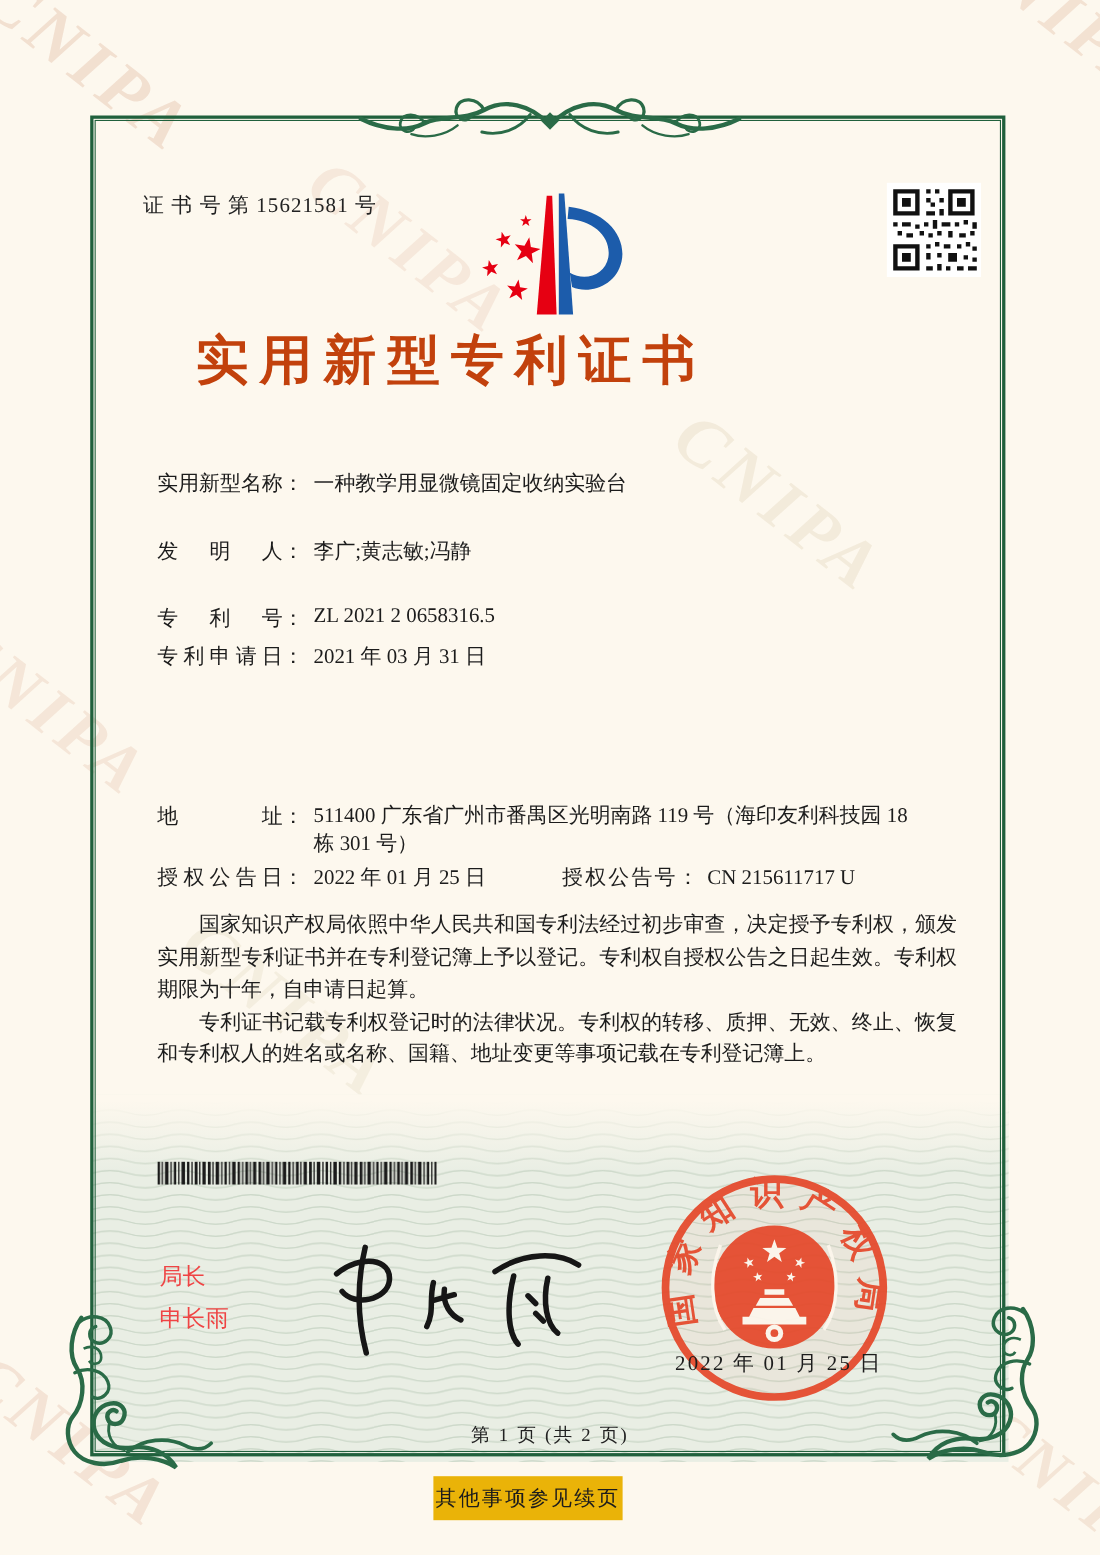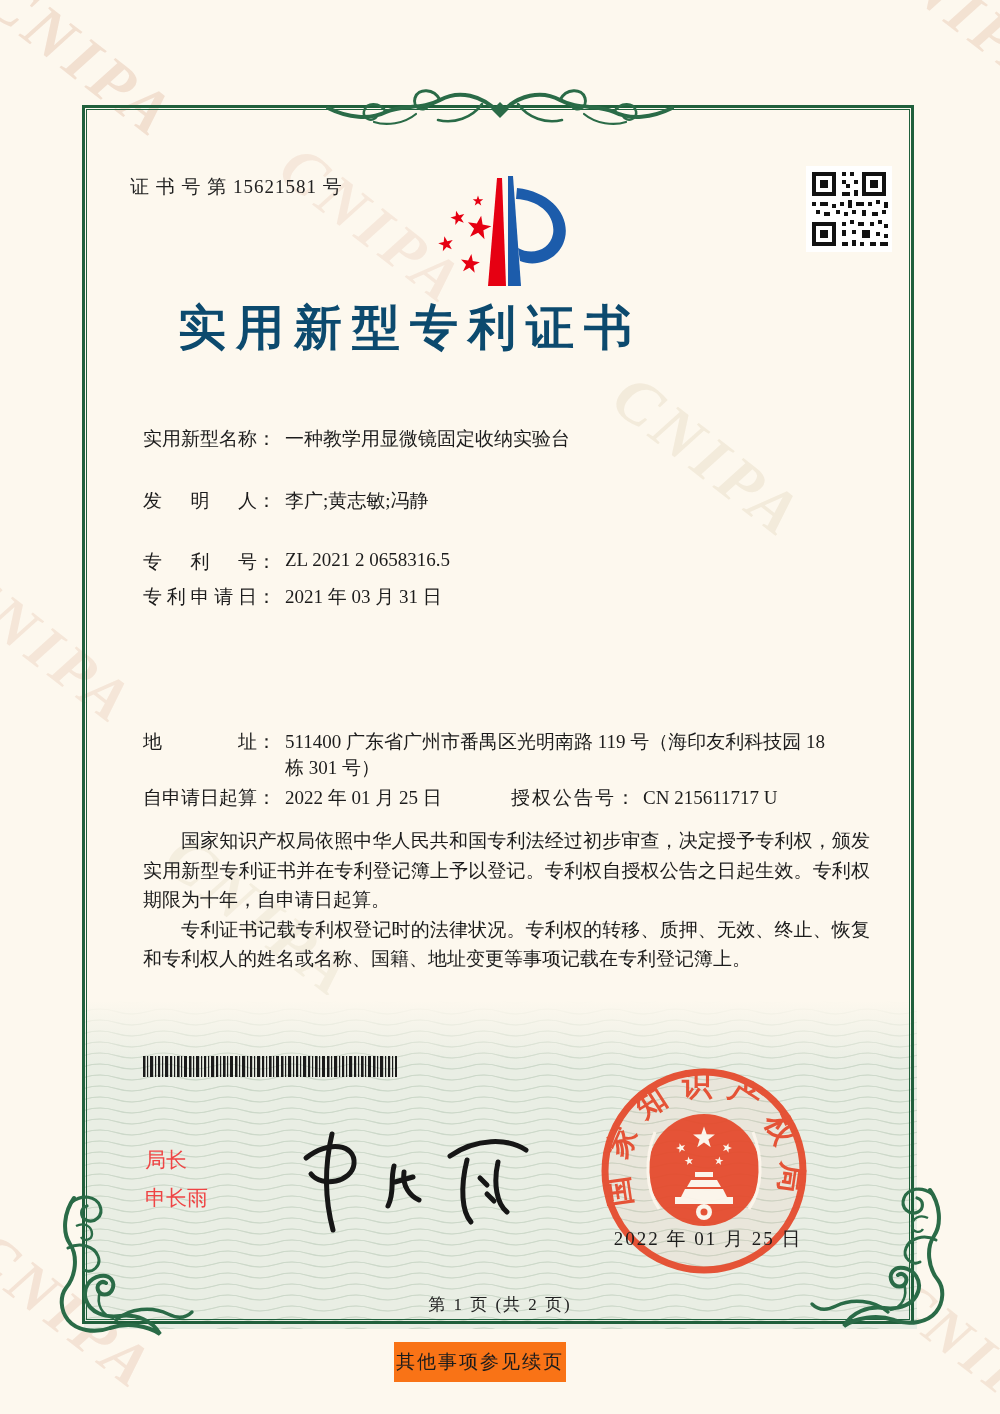--- a/index.html
+++ b/index.html
@@ -16,21 +16,21 @@
   .band .fade{position:absolute;left:0;top:0;width:100%;height:70px;
       background:linear-gradient(#fdf8ee 8%,rgba(253,248,238,0));}
 
   
   .frame{position:absolute;left:82px;top:105px;width:832px;height:1219px;
       border:3px solid #20603c;box-sizing:border-box;pointer-events:none;}
   .frame::after{content:"";position:absolute;inset:1px;border:1px solid #20603c;}
 
   .certno{position:absolute;left:130px;top:174px;font-size:19px;letter-spacing:1px;color:#222;}
   .title{position:absolute;left:0;top:296px;width:820px;text-align:center;
-      font-size:48px;font-weight:700;letter-spacing:10px;color:#0c4a6e;}
+      font-size:48px;font-weight:700;letter-spacing:10px;color:#c2410c;}
 
   
   .frow{position:absolute;left:143px;font-size:19px;color:#1c1c1c;white-space:nowrap;}
   .flabel{display:inline-block;width:114px;text-align:justify;text-align-last:justify;vertical-align:top;}
   .fcolon{display:inline-block;vertical-align:top;}
   .fvalue{display:inline-block;margin-left:9px;vertical-align:top;}
   .fvalue.wrap{white-space:normal;width:556px;line-height:26px;}
   .fpair2{position:absolute;left:368px;top:0;}
   .fpair2 .flabel2{letter-spacing:2px;}
 
@@ -41,21 +41,21 @@
 
   .barcode{position:absolute;left:143px;top:1056px;width:254px;height:21px;}
   .officer{position:absolute;left:145px;font-size:21px;color:#ef4444;
       font-family:"Liberation Sans","DejaVu Sans",sans-serif;}
   .sig{position:absolute;left:292px;top:1120px;}
   .seal{position:absolute;left:599px;top:1066px;opacity:.93;}
   .sealdate{position:absolute;left:608px;top:1226px;width:200px;text-align:center;
       font-size:19px;letter-spacing:2px;color:#1d1d1d;}
   .pagenum{position:absolute;left:0;top:1293px;width:1000px;text-align:center;
       font-size:17px;letter-spacing:2px;color:#222;}
-  .footnote{position:absolute;left:394px;top:1342px;width:172px;height:40px;background:#f97316;
+  .footnote{position:absolute;left:394px;top:1342px;width:172px;height:40px;background:#eab308;
       display:flex;align-items:center;justify-content:center;font-size:19px;
       letter-spacing:2px;color:#1c1c1c;}
 
   .ornament{position:absolute;pointer-events:none;}
 </style>
 </head>
 <body>
 
 <div class="page">
 
@@ -181,21 +181,21 @@
   <div class="frow" style="top:549px">
     <span class="flabel">专利号</span><span class="fcolon">：</span><span class="fvalue">ZL 2021 2 0658316.5</span>
   </div>
   <div class="frow" style="top:584px">
     <span class="flabel">专利申请日</span><span class="fcolon">：</span><span class="fvalue">2021 年 03 月 31 日</span>
   </div>
   <div class="frow" style="top:729px">
     <span class="flabel">地址</span><span class="fcolon">：</span><span class="fvalue wrap">511400 广东省广州市番禺区光明南路 119 号（海印友利科技园 18 栋 301 号）</span>
   </div>
   <div class="frow" style="top:785px">
-    <span class="flabel">自申请日起算</span><span class="fcolon">：</span><span class="fvalue">2022 年 01 月 25 日</span>
+    <span class="flabel">授权公告日</span><span class="fcolon">：</span><span class="fvalue">2022 年 01 月 25 日</span>
     <span class="fpair2">
       <span class="flabel2">授权公告号</span><span>：</span><span style="margin-left:8px">CN 215611717 U</span>
     </span>
   </div>
 
   <div class="bodytext">
     <p>国家知识产权局依照中华人民共和国专利法经过初步审查，决定授予专利权，颁发实用新型专利证书并在专利登记簿上予以登记。专利权自授权公告之日起生效。专利权期限为十年，自申请日起算。</p>
     <p>专利证书记载专利权登记时的法律状况。专利权的转移、质押、无效、终止、恢复和专利权人的姓名或名称、国籍、地址变更等事项记载在专利登记簿上。</p>
   </div>
 

